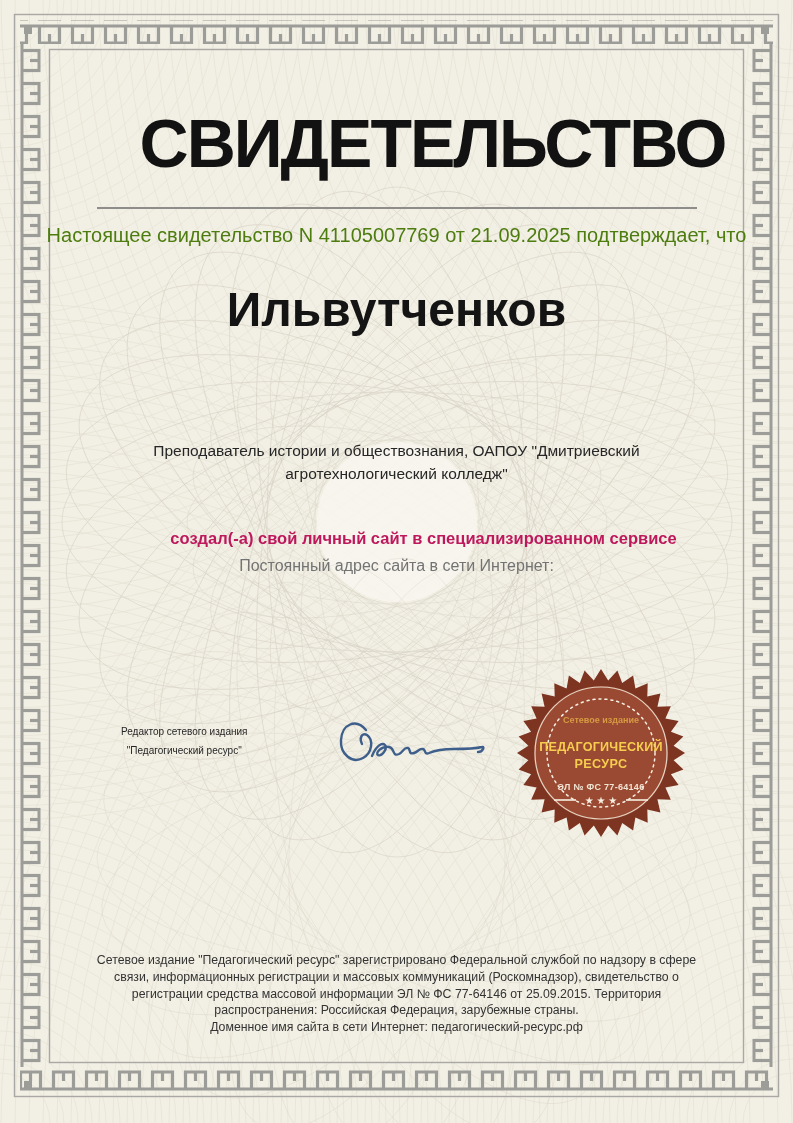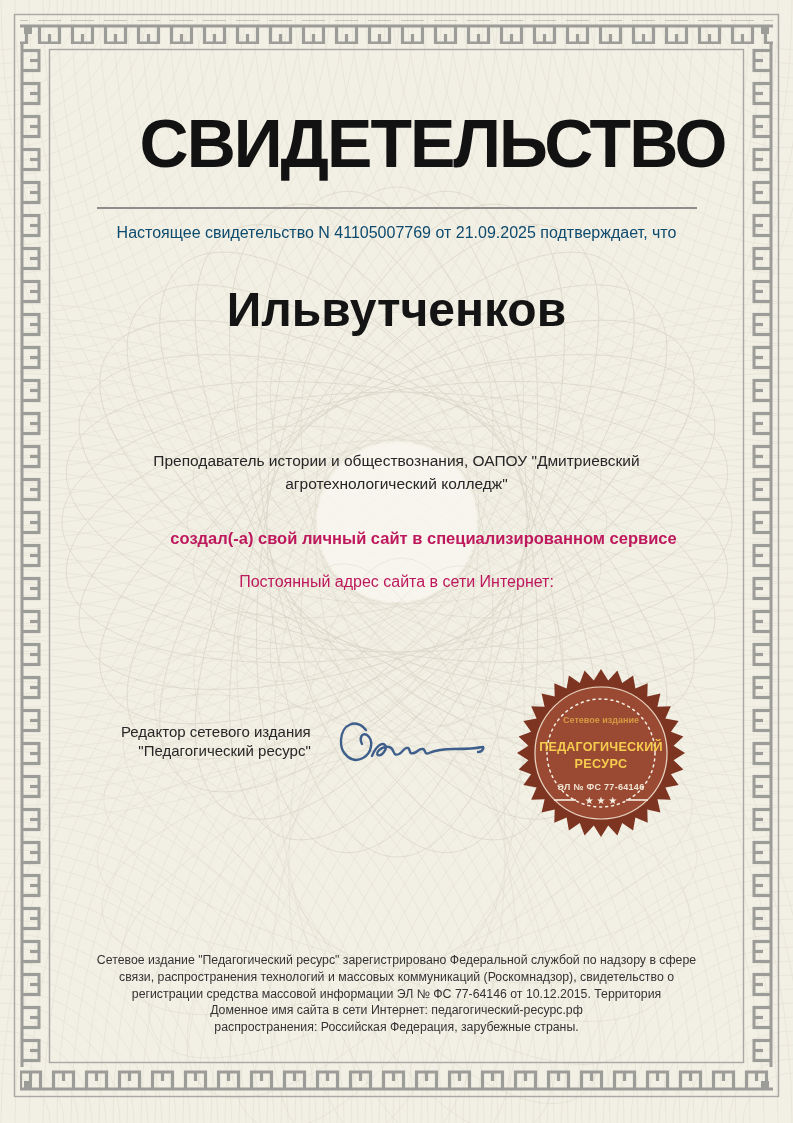--- a/index.html
+++ b/index.html
@@ -11,28 +11,28 @@
   }
   svg.layer{position:absolute;left:0;top:0;}
   .abs{position:absolute;left:0;width:100%;text-align:center;}
   .title{
     top:104px;font-size:68px;font-weight:700;letter-spacing:-2px;color:#121212;padding-left:36px;
   }
   .divider{
     position:absolute;top:207px;left:50%;transform:translateX(-50%);
     width:600px;height:2px;background:#8e8d89;
   }
-  .statement{top:224px;font-size:16px;color:#0c4a6e;}
+  .statement{top:224px;font-size:20px;color:#4d7c0f;}
   .name{top:283px;font-size:48px;line-height:53px;font-weight:700;color:#141414;}
-  .position{top:450px;font-size:15.5px;line-height:22.5px;color:#262626;}
+  .position{top:440px;font-size:15.5px;line-height:22.5px;color:#262626;}
   .achievement{top:527px;font-size:16.5px;line-height:22px;font-weight:700;color:#be185d;padding-left:27px;}
-  .address{top:571px;font-size:16px;line-height:21.5px;color:#be185d;}
+  .address{top:555px;font-size:16px;line-height:21.5px;color:#737373;}
   .editor{
-    position:absolute;left:121px;top:722px;text-align:right;
-    font-size:15px;line-height:19px;color:#262626;
+    position:absolute;left:121px;top:722px;text-align:center;
+    font-size:10px;line-height:19px;color:#262626;
   }
   .signature{position:absolute;left:332px;top:708px;}
   .seal{position:absolute;left:516px;top:668px;}
   .footer{top:952px;font-size:12.3px;line-height:16.8px;color:#333;}
   .seal text{font-family:"Liberation Sans","DejaVu Sans",sans-serif;}
 </style>
 </head>
 <body>
 
 <div class="page">
@@ -385,19 +385,19 @@
     <text x="85" y="83" text-anchor="middle" font-size="12.6" font-weight="bold" letter-spacing="0.2" fill="#f6cd4f">ПЕДАГОГИЧЕСКИЙ</text>
     <text x="85" y="100" text-anchor="middle" font-size="12.6" font-weight="bold" letter-spacing="0.4" fill="#f6cd4f">РЕСУРС</text>
     <text x="85" y="122" text-anchor="middle" font-size="9" font-weight="bold" letter-spacing="0.3" fill="#f1e5d3">ЭЛ № ФС 77-64146</text>
     <line x1="38" y1="132" x2="60" y2="132" stroke-width="1.6" stroke="#f7efe2"></line>
     <line x1="110" y1="132" x2="132" y2="132" stroke-width="1.6" stroke="#f7efe2"></line>
     <text x="85" y="136" text-anchor="middle" font-size="10" fill="#f7efe2">★ ★ ★</text>
   </svg>
 
   <div class="abs footer">
     <div>Сетевое издание "Педагогический ресурс" зарегистрировано Федеральной службой по надзору в сфере</div>
-    <div>связи, распространения технологий и массовых коммуникаций (Роскомнадзор), свидетельство о</div>
-    <div>регистрации средства массовой информации ЭЛ № ФС 77-64146 от 10.12.2015. Территория</div>
+    <div>связи, информационных регистрации и массовых коммуникаций (Роскомнадзор), свидетельство о</div>
+    <div>регистрации средства массовой информации ЭЛ № ФС 77-64146 от 25.09.2015. Территория</div>
+    <div>распространения: Российская Федерация, зарубежные страны.</div>
     <div>Доменное имя сайта в сети Интернет: педагогический-ресурс.рф</div>
-    <div>распространения: Российская Федерация, зарубежные страны.</div>
   </div>
 
 </div>
 
 </body></html>

